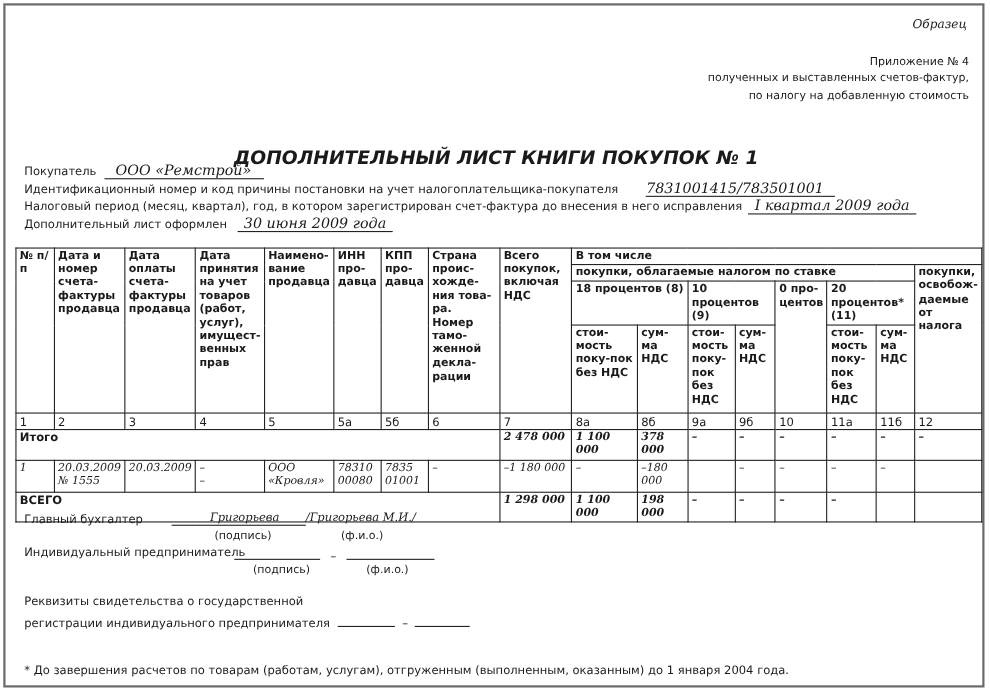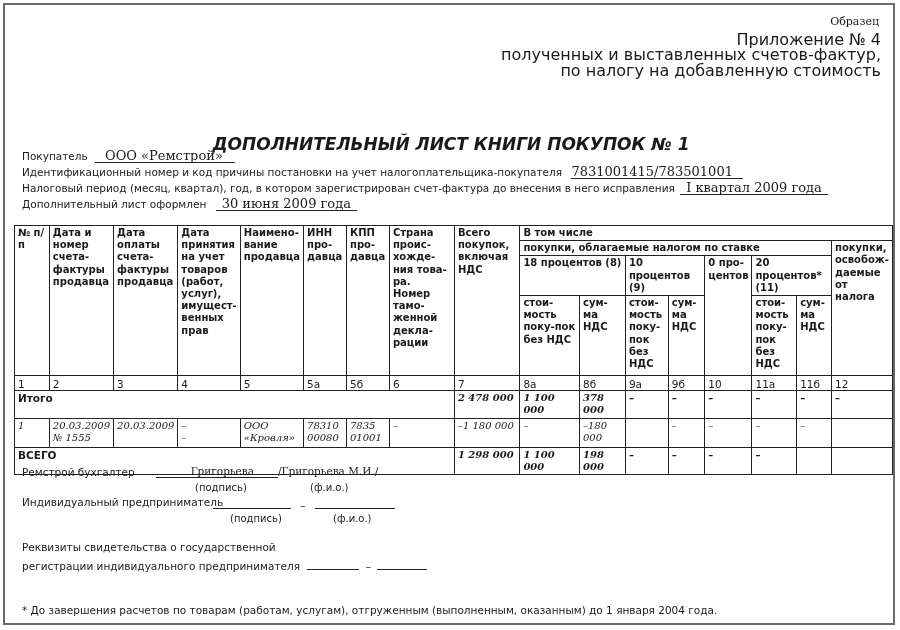--- a/index.html
+++ b/index.html
@@ -1,23 +1,23 @@
 <!DOCTYPE html>
 <html><head>
 <meta charset="utf-8">
 <style>
   html, body { margin:0; padding:0; background:#fff; }
   body { width:900px; height:630px; position:relative; overflow:hidden;
          font-family:"DejaVu Sans", sans-serif; color:#1a1a1a; }
   .page { position:absolute; left:3px; top:3px; width:892px; height:622px;
           border:2px solid #6a6a6a; box-sizing:border-box; background:#fff; }
   .abs { position:absolute; white-space:nowrap; }
-  .it { font-family:"DejaVu Serif", serif; }
+  .it { font-family:"DejaVu Serif", serif; font-style:italic; }
   .sample { right:14px; top:10px; font-size:11px; }
-  .appendix { right:12px; top:27px; text-align:right; font-size:16px; line-height:15.4px; }
+  .appendix { right:12px; top:44px; text-align:right; font-size:10px; line-height:15.4px; }
   .title { left:0; width:892px; top:129px; text-align:center; font-weight:bold; font-size:17px;font-style:italic; }
   .field { left:17px; font-size:10.5px; }
   .fval { display:inline-block; border-bottom:1px solid #222; padding:0 6px; font-size:13px; line-height:12px; }
   table.book { position:absolute; left:9px; top:220px; border-collapse:collapse; table-layout:fixed;
                font-size:10px; line-height:12.2px; }
   table.book td { border:1px solid #222; vertical-align:top; padding:1px 3px; overflow:hidden; }
   table.book td.h { font-weight:bold; }
   table.book tr.num td { font-size:10.5px; padding:2px 3px 0 3px; }
   table.book td.v { font-family:"DejaVu Serif", serif; font-style:italic; font-size:10px; }
   table.book td.vb { font-family:"DejaVu Serif", serif; font-style:italic; font-weight:bold; font-size:10px; }
@@ -41,21 +41,21 @@
   </div>
 
   <div class="abs title">ДОПОЛНИТЕЛЬНЫЙ ЛИСТ КНИГИ ПОКУПОК № 1</div>
 
   <div class="abs field" style="top:145px;">
     <span>Покупатель</span>
     <span class="fval it" style="margin-left:4px;padding:0 12px 0 10px;">ООО «Ремстрой»</span>
   </div>
   <div class="abs field" style="top:161px;">
     <span>Идентификационный номер и код причины постановки на учет налогоплательщика-покупателя</span>
-    <span class="fval it" style="margin-left:6px;padding:0 10px 0 0;">7831001415/783501001</span>
+    <span class="fval it" style="margin-left:22px;padding:0 10px 0 0;">7831001415/783501001</span>
   </div>
   <div class="abs field" style="top:177px;">
     <span>Налоговый период (месяц, квартал), год, в котором зарегистрирован счет-фактура до внесения в него исправления</span>
     <span class="fval it" style="margin-left:2px;">I квартал 2009 года</span>
   </div>
   <div class="abs field" style="top:193px;">
     <span>Дополнительный лист оформлен</span>
     <span class="fval it" style="margin-left:6px;">30 июня 2009 года</span>
   </div>
 
@@ -173,21 +173,21 @@
       <td class="vb">–</td>
       <td class="vb">–</td>
       <td class="vb">–</td>
       <td class="vb">–</td>
       <td class="vb"></td>
       <td class="vb"></td>
     </tr>
   </tbody>
     </table>
 
-  <div class="abs sig" style="left:17px;top:461px;">Ремстрой бухгалтер</div>
+  <div class="abs sig" style="left:17px;top:461px;">Главный бухгалтер</div>
   <div class="abs sig" style="left:151px;top:460px;">
     <span class="ul it" style="width:122px;text-align:right;padding-right:0;"><span>Григорьева</span><span style="display:inline-block;width:24px;"></span></span><span class="it">/Григорьева М.И./</span>
   </div>
   <div class="abs small" style="left:190px;top:477px;">(подпись)</div>
   <div class="abs small" style="left:305px;top:477px;">(ф.и.о.)</div>
 
   <div class="abs sig" style="left:17px;top:491px;">Индивидуальный предприниматель</div>
   <div class="abs sig" style="left:208px;top:491px;">
     <span class="ul" style="width:78px;height:12px;"></span>
     <span style="margin:0 6px;">–</span>

